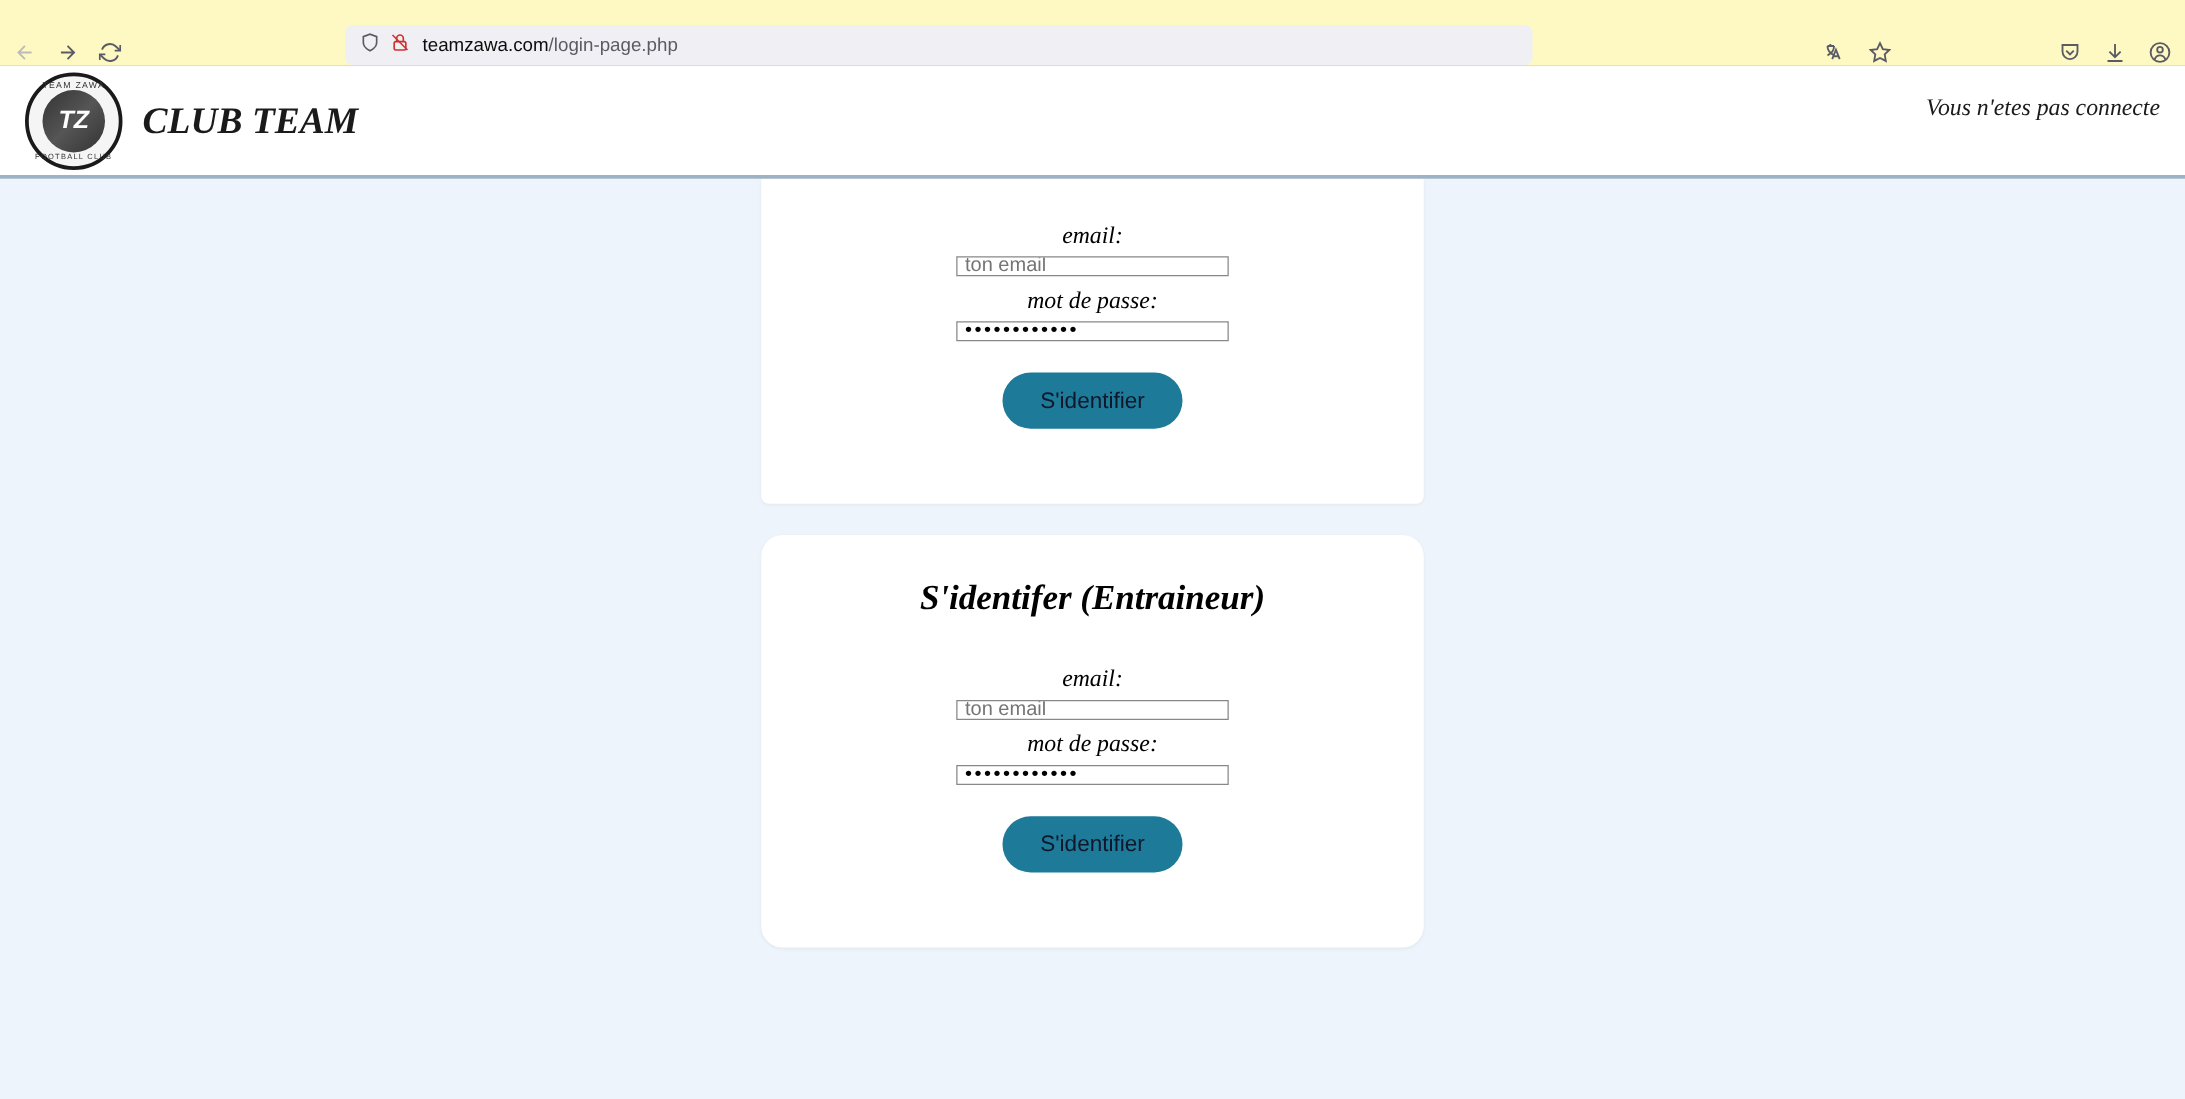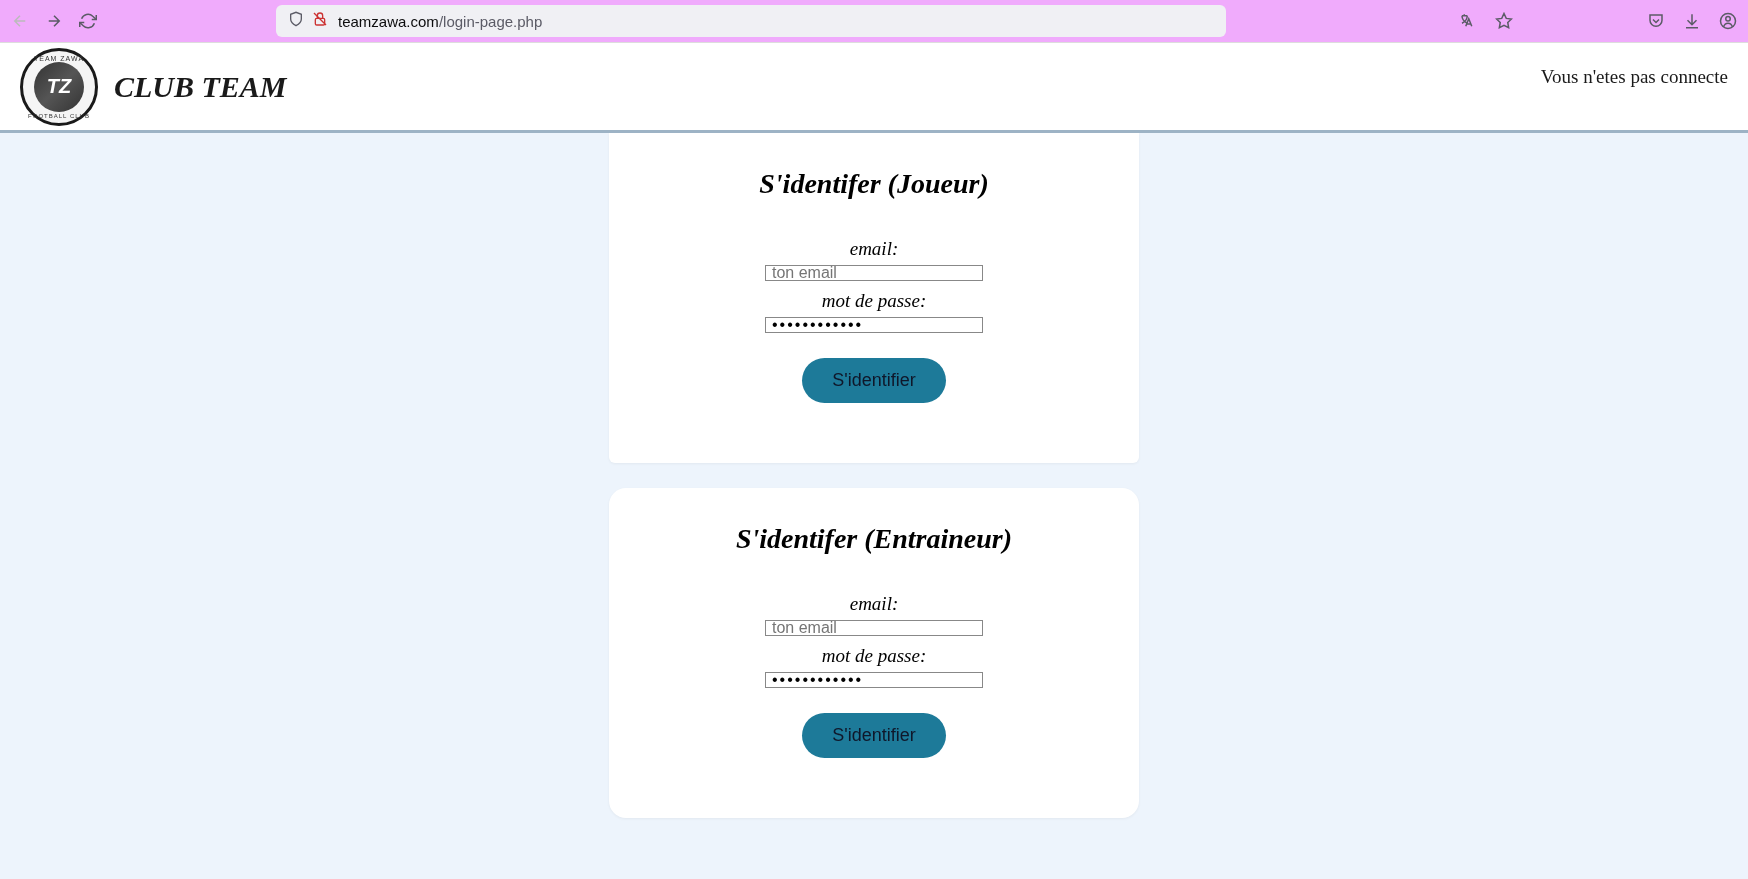--- a/index.html
+++ b/index.html
@@ -5,24 +5,24 @@
     * {
       margin: 0;
       padding: 0;
       box-sizing: border-box;
     }
     body {
       font-family: Arial, sans-serif;
       background: #f0f0f0;
     }
     .browser-toolbar {
-      height: 43px;
-      background: #f0abfc;
-      display: flex;
-      align-items: center;
+      height: 53px;
+      background: #fef9c3;
+      display: flex;
+      align-items: flex-end;
       padding: 0 10px;
       gap: 14px;
       border-bottom: 1px solid #ddd;
     }
     .nav-buttons {
       display: flex;
       align-items: center;
       gap: 14px;
     }
     .nav-icon {
@@ -125,20 +125,21 @@
       font-weight: bold;
       font-style: italic;
       color: #1a1a1a;
       font-family: Georgia, serif;
     }
     .brand-name .first-word {
       font-weight: 900;
     }
     .header-right {
       margin-left: auto;
+      font-style: italic;
       font-size: 19px;
       color: #1a1a1a;
       font-family: Georgia, serif;
       margin-top: -20px;
     }
     .main-content {
       display: flex;
       flex-direction: column;
       align-items: center;
       padding-top: 0;
@@ -282,21 +283,20 @@
       <span class="logo-text-bottom">FOOTBALL CLUB</span>
     </div>
     <div class="brand-name">
       <span class="first-word">CLUB</span><span> TEAM</span>
     </div>
     <div class="header-right">Vous n'etes pas connecte</div>
   </div>
 
   <div class="main-content">
     <div class="login-card">
-      <h2 class="card-title">S'identifer (Joueur)</h2>
       <div class="form-group">
         <label class="form-label">email:</label>
         <input type="text" class="form-input" placeholder="ton email" style="">
       </div>
       <div class="form-group">
         <label class="form-label">mot de passe:</label>
         <input type="password" class="form-input" value="••••••••••••" style="">
       </div>
       <button class="submit-btn">S'identifier</button>
     </div>

